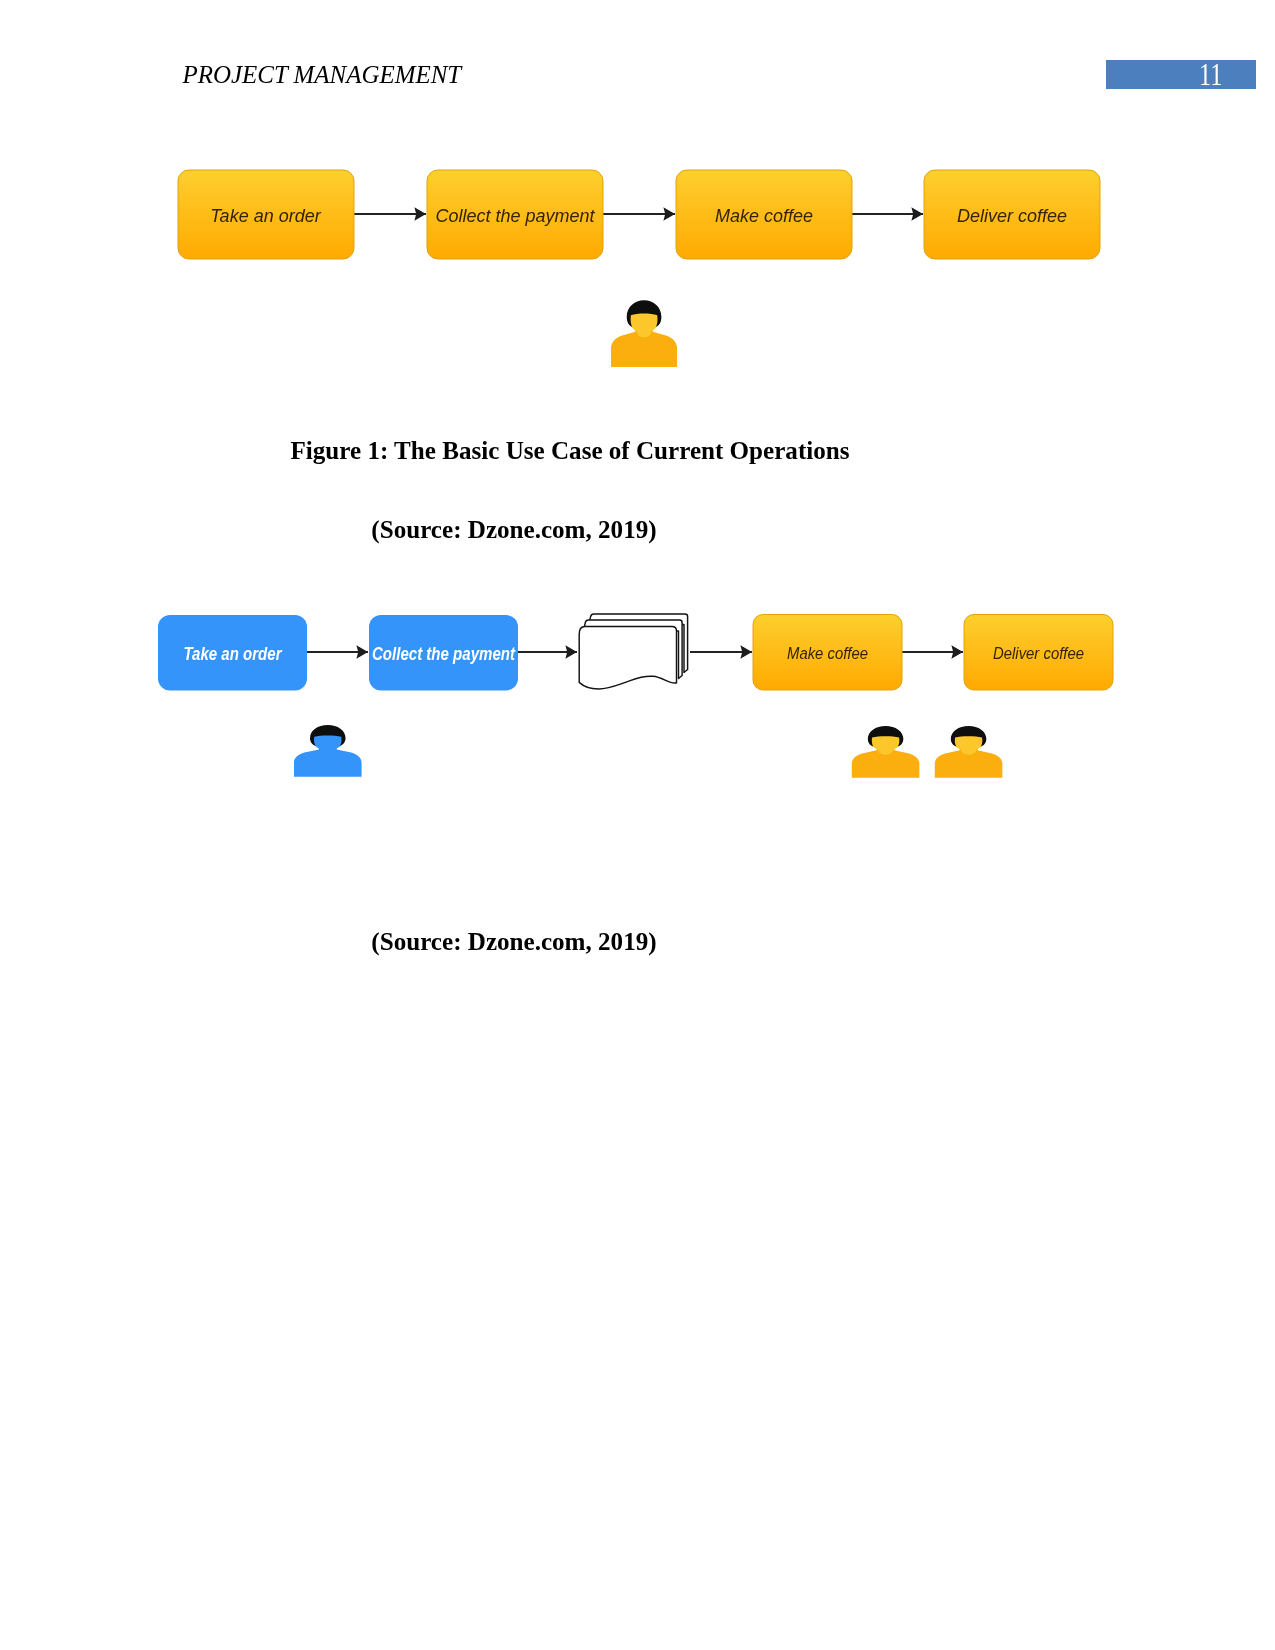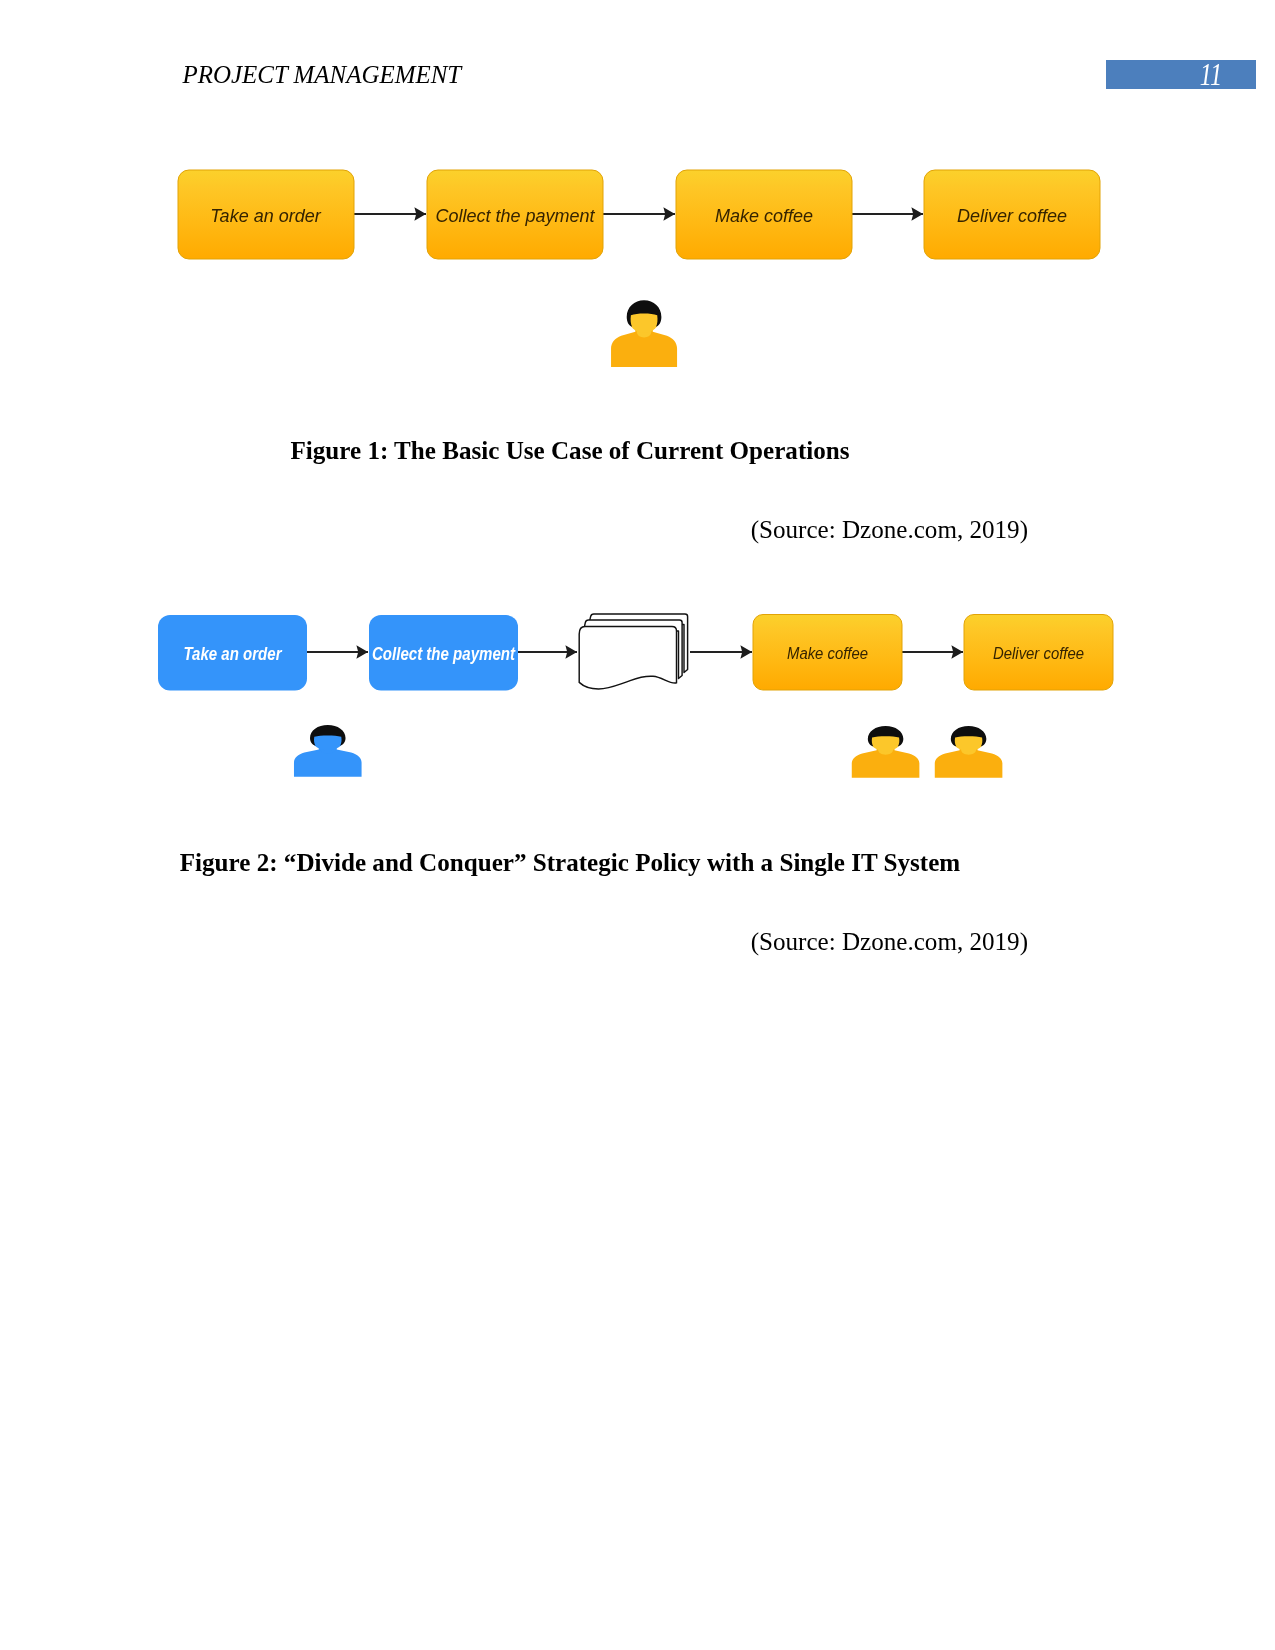--- a/index.html
+++ b/index.html
@@ -2,25 +2,25 @@
 <html><head>
 <meta charset="utf-8">
 <title>Project Management</title>
 <style>
   html,body{margin:0;padding:0;}
   body{width:1275px;height:1650px;background:#ffffff;
        font-family:"Liberation Serif",serif;position:relative;overflow:hidden;}
   .page{position:absolute;left:0;top:0;width:1275px;height:1650px;background:#fff;}
   .hdr-title{position:absolute;left:182.5px;top:61px;font-size:24.95px;line-height:28px;color:#000;white-space:nowrap;font-style:italic;}
   .pagenum{position:absolute;left:1106px;top:60px;width:150px;height:29px;background:#4C7FBD;
-           box-sizing:border-box;font-style:italic;}
+           box-sizing:border-box;}
   .pagenum-val{position:absolute;right:34px;top:1px;color:#fff;font-size:30.5px;line-height:28px;
                transform:scaleX(0.80);transform-origin:100% 50%;white-space:nowrap;}
   .fig-cap{position:absolute;left:0;width:1140px;text-align:center;font-weight:bold;font-size:25.1px;color:#000;line-height:30px;}
-  .fig-src{position:absolute;left:0;width:1028px;text-align:right;font-size:25.1px;color:#000;line-height:30px;}
+  .fig-src{position:absolute;left:0;width:1028px;text-align:center;font-size:25.1px;color:#000;line-height:30px;font-weight:bold;}
   .diagram{position:absolute;font-style:italic;}
   svg{display:block;overflow:visible;}
   .n1txt{font-family:"Liberation Sans",sans-serif;font-size:18px;fill:#352300;text-anchor:middle;}
   .n2txt{font-family:"Liberation Sans",sans-serif;font-size:17.8px;font-weight:bold;fill:#FFFFFF;text-anchor:middle;}
   .n3txt{font-family:"Liberation Sans",sans-serif;font-size:16.3px;fill:#352300;text-anchor:middle;}
 </style>
 </head>
 <body>
 
 <div class="page">
@@ -128,16 +128,15 @@
     </g>
     <g transform="translate(783.5,120.1) scale(1.0629,0.8037)">
       <path d="M1.2,65.4 L1.2,47.6 C1.2,42.0 5.0,37.4 11.0,35.2 L24.6,31.3 L24.6,25 L41.4,25 L41.4,31.3 L55.0,35.2 C61.0,37.4 64.8,42.0 64.8,47.6 L64.8,65.4 Z" fill="#FBAF0E"></path>
       <path d="M26.0,20 L26.0,30.8 C26.0,34.8 29.2,36.8 33,36.8 C36.8,36.8 40.0,34.8 40.0,30.8 L40.0,20 Z" fill="#FCC72A"></path>
       <ellipse cx="33" cy="18.2" rx="15.1" ry="14.2" fill="#FCC72A"></ellipse>
       <path d="M33,1.0 C42.4,1.0 49.7,7.7 49.7,17.0 C49.7,21.9 47.6,25.4 44.5,26.6 C45.9,24.0 46.3,20.1 45.7,15.5 C42.5,14.3 38.2,13.8 33,13.8 C27.8,13.8 23.5,14.3 20.3,15.5 C19.7,20.1 20.1,24.0 21.5,26.6 C18.4,25.4 16.3,21.9 16.3,17.0 C16.3,7.7 23.6,1.0 33,1.0 Z" fill="#0E0E0E"></path>
     </g>
   </svg>
   </div>
 
-  <div class="fig-cap" style="top:848px;">Figure 2: “Divide and Conquer” Strategic Policy with a Single IT System</div>
   <div class="fig-src" style="top:927px;">(Source: Dzone.com, 2019)</div>
 
 </div>
 
 </body></html>

